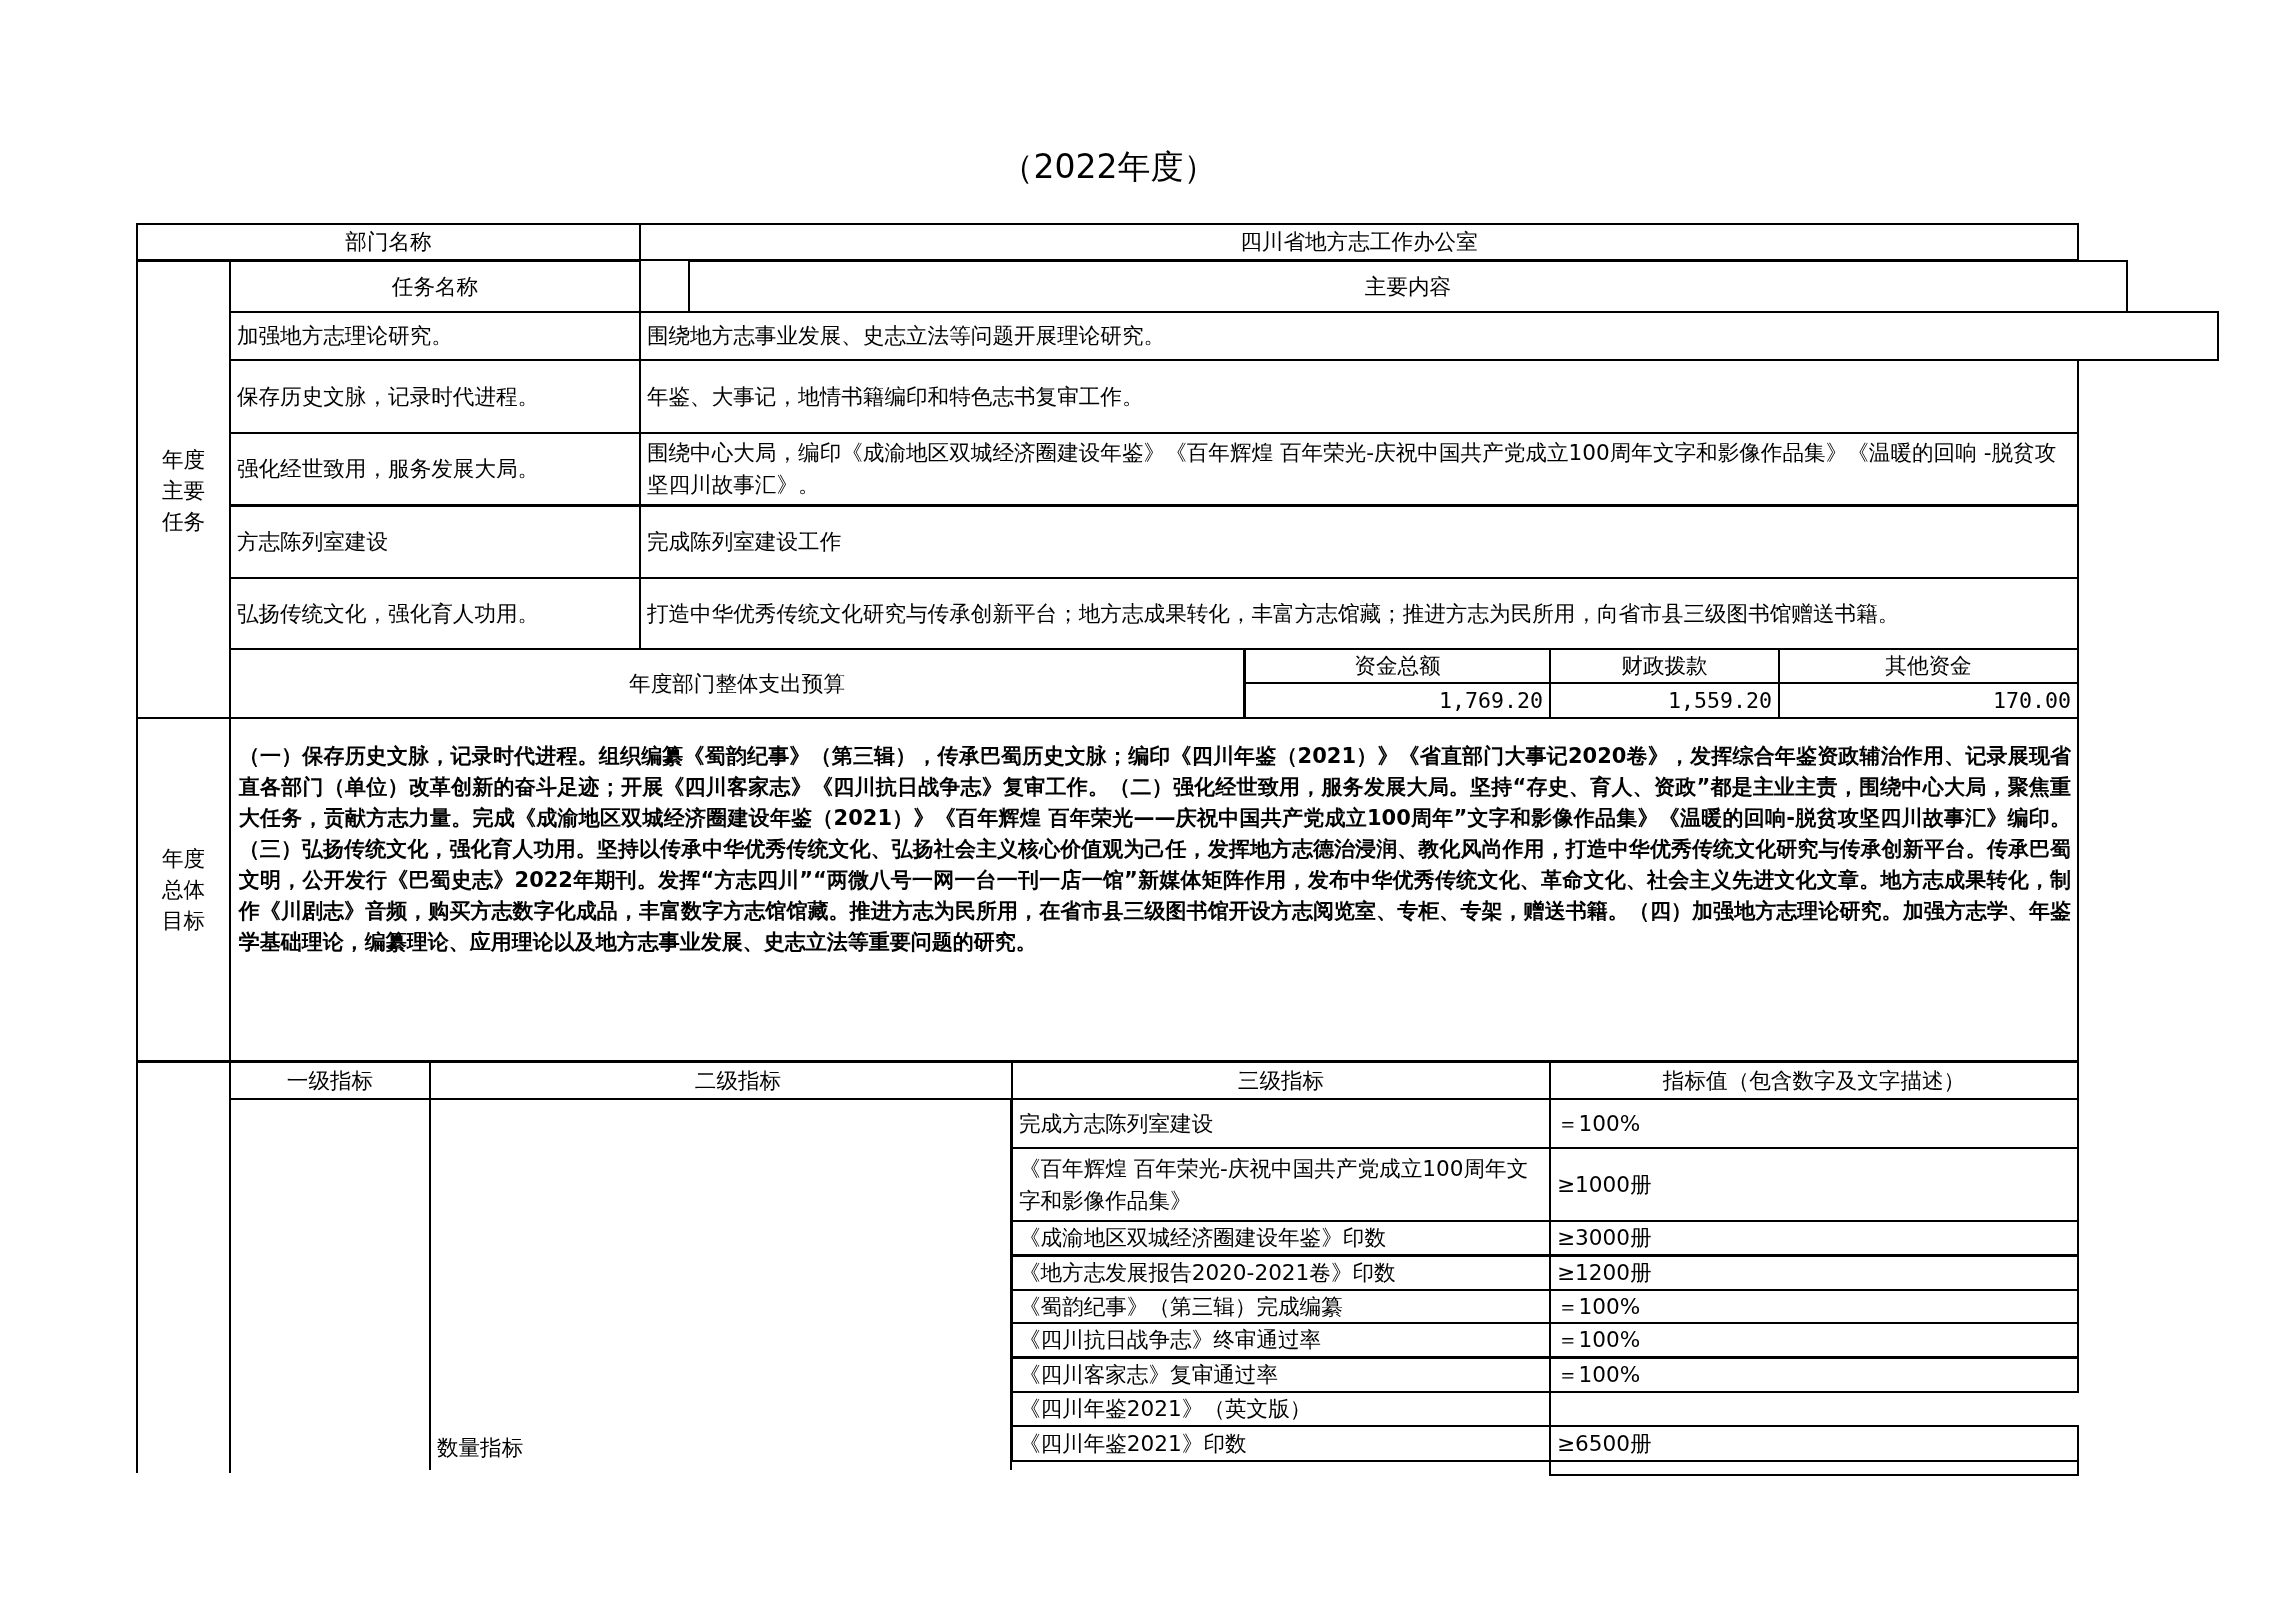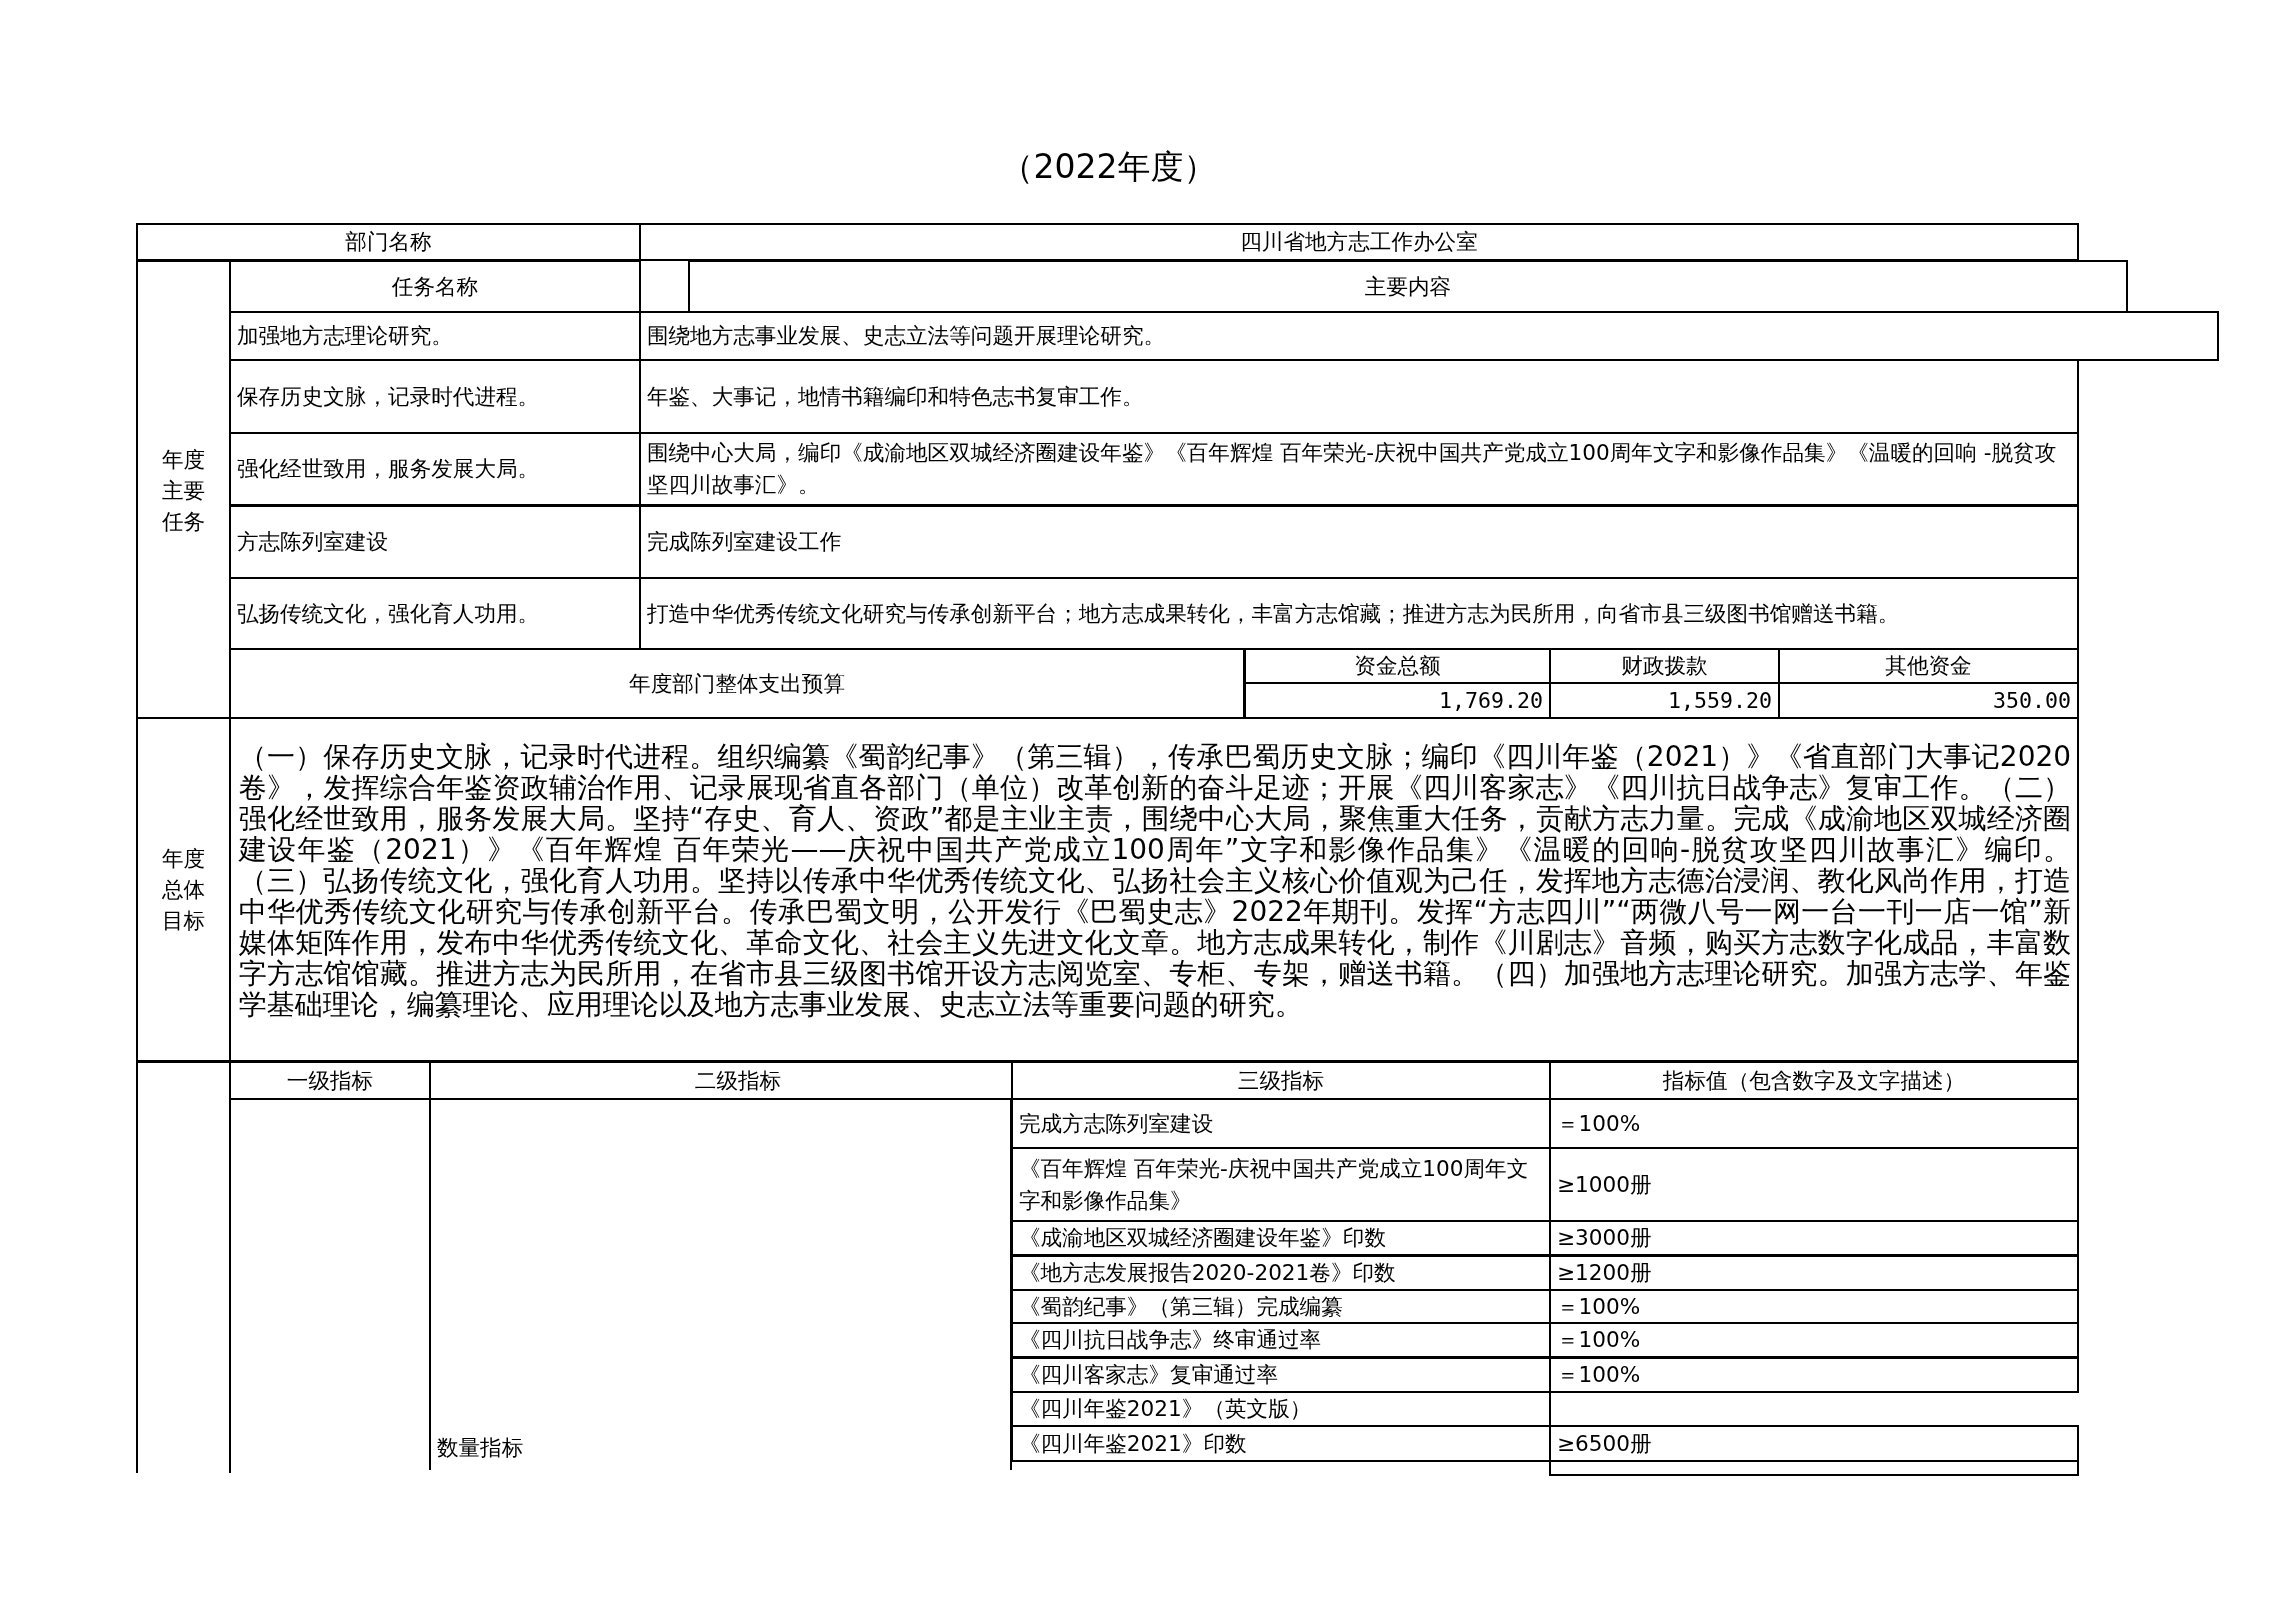--- a/index.html
+++ b/index.html
@@ -7,21 +7,21 @@
          font-family:"DejaVu Sans","Liberation Sans",sans-serif; color:#000; }
   .title { position:absolute; left:0; width:2217px; top:145px; text-align:center;
            font-size:33px; letter-spacing:0px; }
   .cell { position:absolute; box-sizing:border-box; border:2.5px solid #000;
           margin-left:-1px; margin-top:-1px; display:flex; align-items:center;
           font-size:21.6px; line-height:32px; padding:0 5.9px; overflow:hidden; background:#fff; }
   .c { justify-content:center; text-align:center; }
   .l { justify-content:flex-start; text-align:left; }
   .r { justify-content:flex-end; text-align:right; font-family:"DejaVu Sans Mono","Liberation Mono",monospace; font-size:21.6px; }
   .vert { justify-content:center; text-align:center; line-height:31px; padding:0 18px; font-size:21.6px; }
-  .para { align-items:flex-start; padding:21.6px 5.9px 0 7.8px; line-height:31px; font-size:28px; text-align:justify; }
+  .para { align-items:flex-start; padding:21.6px 5.9px 0 7.8px; line-height:31px; font-size:21px; text-align:justify;font-weight:bold; }
   .bottom-text { align-items:flex-end; padding-bottom:5.9px; }
 </style>
 </head>
 <body>
 
 <div class="title">（2022年度）</div>
 
 <div class="cell c" style="left:137px;top:224px;width:505px;height:38px;">部门名称</div>
 <div class="cell c" style="left:640px;top:224px;width:1440px;height:38px;">四川省地方志工作办公室</div>
 
@@ -44,21 +44,21 @@
 
 <div class="cell l" style="left:230px;top:578px;width:412px;height:73px;">弘扬传统文化，强化育人功用。</div>
 <div class="cell l" style="left:640px;top:578px;width:1440px;height:73px;">打造中华优秀传统文化研究与传承创新平台；地方志成果转化，丰富方志馆藏；推进方志为民所用，向省市县三级图书馆赠送书籍。</div>
 
 <div class="cell c" style="left:230px;top:649px;width:1016px;height:72px;">年度部门整体支出预算</div>
 <div class="cell c" style="left:1245px;top:649px;width:307px;height:36px;">资金总额</div>
 <div class="cell c" style="left:1550px;top:649px;width:231px;height:36px;">财政拨款</div>
 <div class="cell c" style="left:1779px;top:649px;width:301px;height:36px;">其他资金</div>
 <div class="cell r" style="left:1245px;top:683px;width:307px;height:37px;">1,769.20</div>
 <div class="cell r" style="left:1550px;top:683px;width:231px;height:37px;">1,559.20</div>
-<div class="cell r" style="left:1779px;top:683px;width:301px;height:37px;">350.00</div>
+<div class="cell r" style="left:1779px;top:683px;width:301px;height:37px;">170.00</div>
 
 <div class="cell vert" style="left:137px;top:718px;width:95px;height:345px;">年度总体目标</div>
 <div class="cell para" style="left:230px;top:718px;width:1850px;height:345px;">（一）保存历史文脉，记录时代进程。组织编纂《蜀韵纪事》（第三辑），传承巴蜀历史文脉；编印《四川年鉴（2021）》《省直部门大事记2020卷》，发挥综合年鉴资政辅治作用、记录展现省直各部门（单位）改革创新的奋斗足迹；开展《四川客家志》《四川抗日战争志》复审工作。（二）强化经世致用，服务发展大局。坚持“存史、育人、资政”都是主业主责，围绕中心大局，聚焦重大任务，贡献方志力量。完成《成渝地区双城经济圈建设年鉴（2021）》《百年辉煌 百年荣光——庆祝中国共产党成立100周年”文字和影像作品集》《温暖的回响-脱贫攻坚四川故事汇》编印。（三）弘扬传统文化，强化育人功用。坚持以传承中华优秀传统文化、弘扬社会主义核心价值观为己任，发挥地方志德治浸润、教化风尚作用，打造中华优秀传统文化研究与传承创新平台。传承巴蜀文明，公开发行《巴蜀史志》2022年期刊。发挥“方志四川”“两微八号一网一台一刊一店一馆”新媒体矩阵作用，发布中华优秀传统文化、革命文化、社会主义先进文化文章。地方志成果转化，制作《川剧志》音频，购买方志数字化成品，丰富数字方志馆馆藏。推进方志为民所用，在省市县三级图书馆开设方志阅览室、专柜、专架，赠送书籍。（四）加强地方志理论研究。加强方志学、年鉴学基础理论，编纂理论、应用理论以及地方志事业发展、史志立法等重要问题的研究。</div>
 
 <div class="cell" style="left:137px;top:1062px;width:95px;height:412px;border-bottom:none;"></div>
 
 <div class="cell c" style="left:230px;top:1062px;width:202px;height:39px;">一级指标</div>
 <div class="cell c" style="left:430px;top:1062px;width:618px;height:39px;">二级指标</div>
 <div class="cell c" style="left:1012px;top:1062px;width:540px;height:39px;">三级指标</div>
 <div class="cell c" style="left:1550px;top:1062px;width:530px;height:39px;">指标值（包含数字及文字描述）</div>

